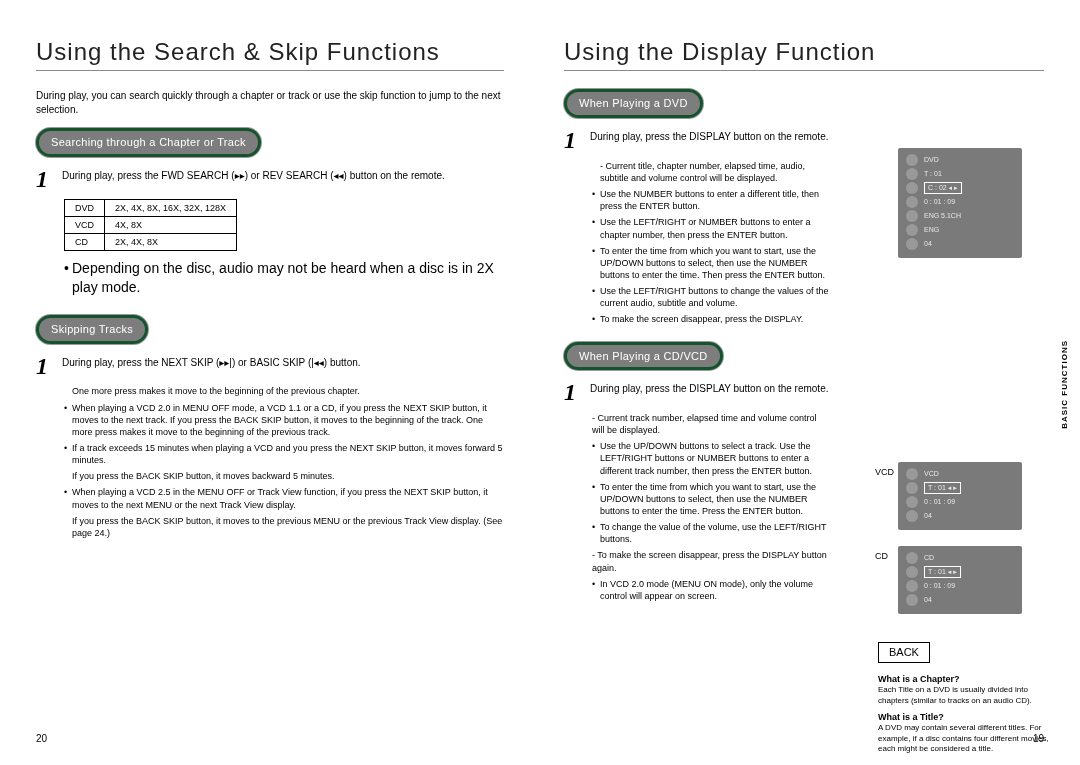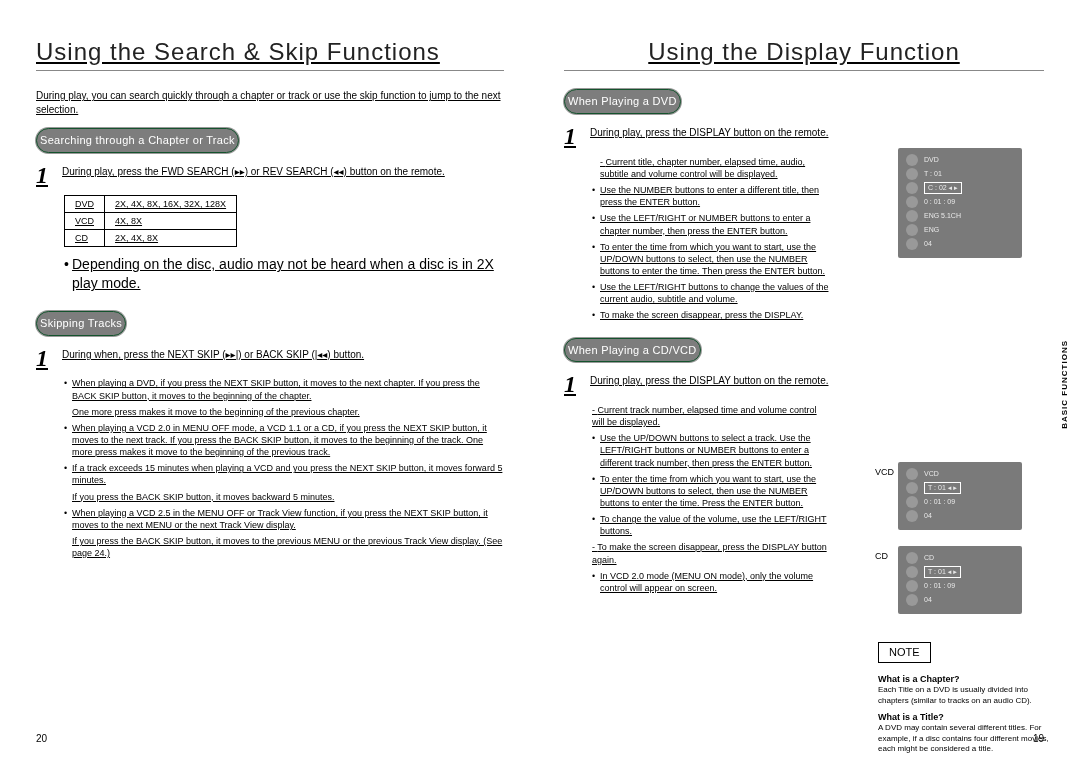--- a/index.html
+++ b/index.html
@@ -7,52 +7,52 @@
     width: 1080px; height: 765px;
     background: #fff;
     font-family: Arial, Helvetica, sans-serif;
     color: #000;
     position: relative;
     font-size: 10px;
     line-height: 1.35;
   }
   .page {
     display: flex;
-    width: 1080px; height: 765px; text-decoration: underline;
+    width: 1080px; height: 765px;
   }
   .col {
     width: 50%;
     padding: 36px 36px 20px 36px;
     position: relative;
   }
   .col-right { padding-left: 24px; }
   .main-title {
     font-size: 24px;
     font-weight: 200;
     letter-spacing: 1px;
     color: #222;
     margin-bottom: 2px;
   }
-  .main-title-right { text-align: center; }
+  .main-title-right { text-align: left; }
   .rule {
     border: none;
     border-top: 1px solid #888;
     margin-bottom: 18px;
   }
   .intro { font-size: 10px; margin-bottom: 12px; }
   .pill {
     display: inline-block;
     background: #7d7d7d;
     color: #fff;
     border-radius: 16px;
-    padding: 4px 3px;
+    padding: 4px 12px;
     font-size: 11px;
     letter-spacing: 0.3px;
     margin-bottom: 12px;
-    border: 1px solid #14532d;
+    border: 3px solid #14532d;
     box-shadow: 0 0 0 1px #999;
   }
   .step {
     display: flex;
     gap: 8px;
     margin-bottom: 8px;
   }
   .stepnum {
     font-family: "Times New Roman", serif;
     font-size: 24px;
@@ -147,25 +147,22 @@
             <td>CD</td>
             <td>2X, 4X, 8X</td>
           </tr>
     </tbody>
       </table>
     <div class="subnote">Depending on the disc, audio may not be heard when a disc is in 2X play mode.</div>
 
     <div class="pill">Skipping Tracks</div>
     <div class="step">
       <div class="stepnum">1</div>
-      <div class="steptxt">During when, press the NEXT SKIP (▸▸|) or BACK SKIP (|◂◂) button.</div>
-    </div>
-    <ul class="bullets">
-      <li>When playing a DVD, if you press the NEXT SKIP button, it moves to the next chapter. If you press the BACK SKIP button, it moves to the beginning of the chapter.</li>
-    </ul>
+      <div class="steptxt">During play, press the NEXT SKIP (▸▸|) or BASIC SKIP (|◂◂) button.</div>
+    </div>
     <div class="plain">One more press makes it move to the beginning of the previous chapter.</div>
     <ul class="bullets">
       <li>When playing a VCD 2.0 in MENU OFF mode, a VCD 1.1 or a CD, if you press the NEXT SKIP button, it moves to the next track. If you press the BACK SKIP button, it moves to the beginning of the track. One more press makes it move to the beginning of the previous track.</li>
       <li>If a track exceeds 15 minutes when playing a VCD and you press the NEXT SKIP button, it moves forward 5 minutes.</li>
     </ul>
     <div class="plain">If you press the BACK SKIP button, it moves backward 5 minutes.</div>
     <ul class="bullets">
       <li>When playing a VCD 2.5 in the MENU OFF or Track View function, if you press the NEXT SKIP button, it moves to the next MENU or the next Track View display.</li>
     </ul>
     <div class="plain">If you press the BACK SKIP button, it moves to the previous MENU or the previous Track View display. (See page 24.)</div>
@@ -277,21 +274,21 @@
           <span class="ic"></span>
           <span>0 : 01 : 09</span>
         </div>
       <div class="row">
           <span class="ic"></span>
           <span>04</span>
         </div>
     </div>
 
     <div class="note-block">
-      <div class="note-box">NOTE</div>
+      <div class="note-box">BACK</div>
       <div class="hd">What is a Chapter?</div>
       <div>Each Title on a DVD is usually divided into chapters (similar to tracks on an audio CD).</div>
       <div class="hd">What is a Title?</div>
       <div>A DVD may contain several different titles. For example, if a disc contains four different movies, each might be considered a title.</div>
     </div>
 
     <div class="side-label">BASIC FUNCTIONS</div>
     <div class="pg pg-r">19</div>
   </div>
 </div>

